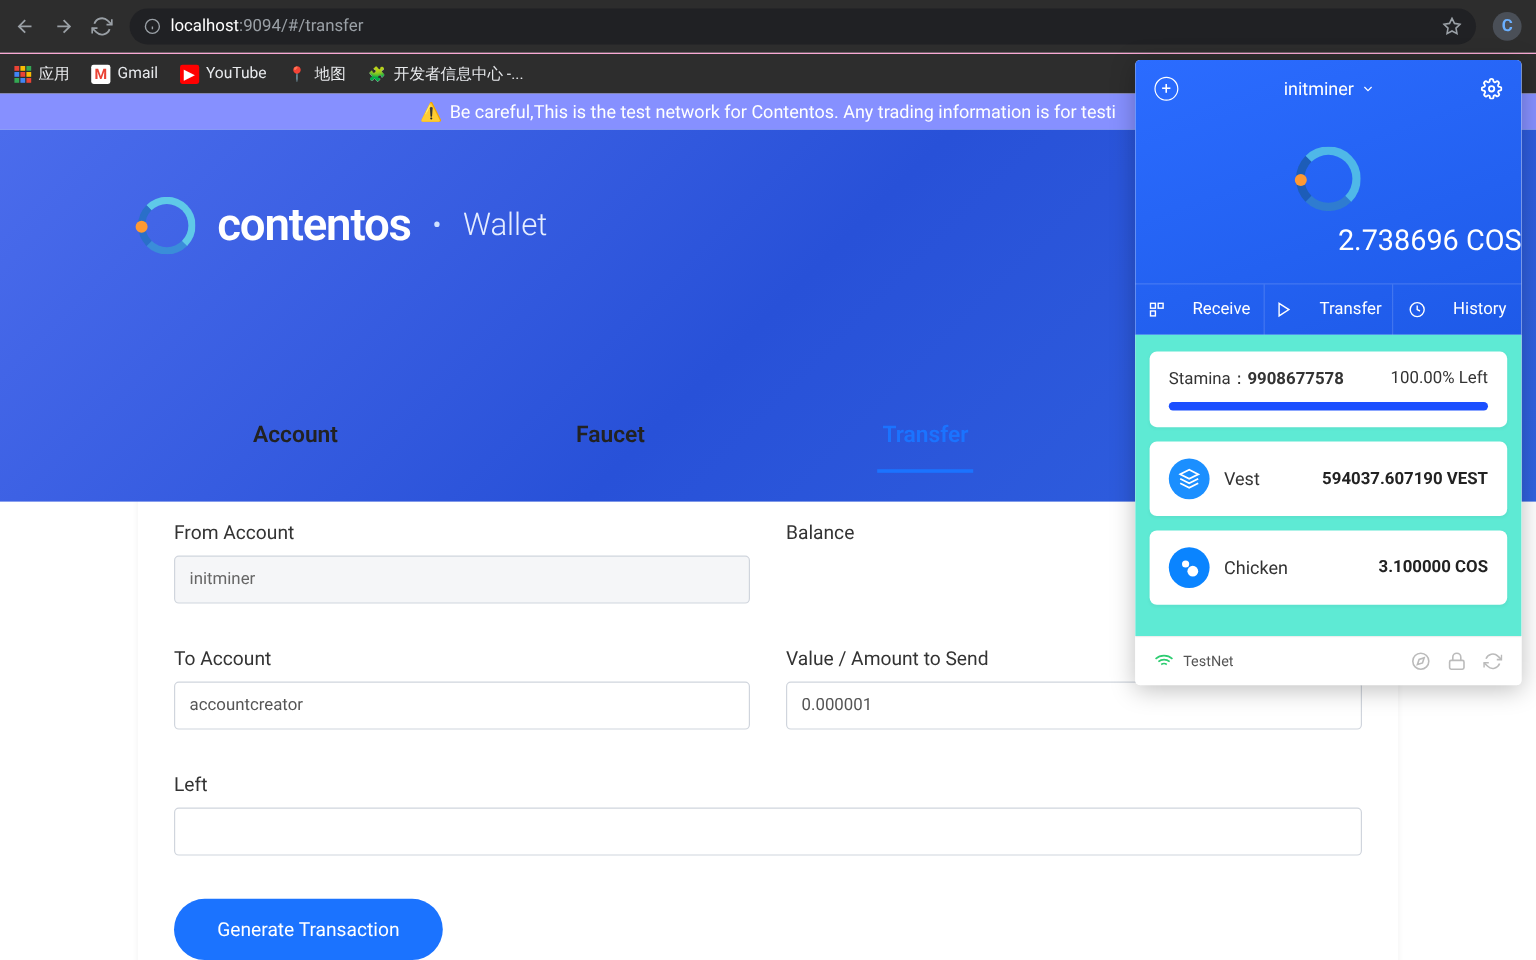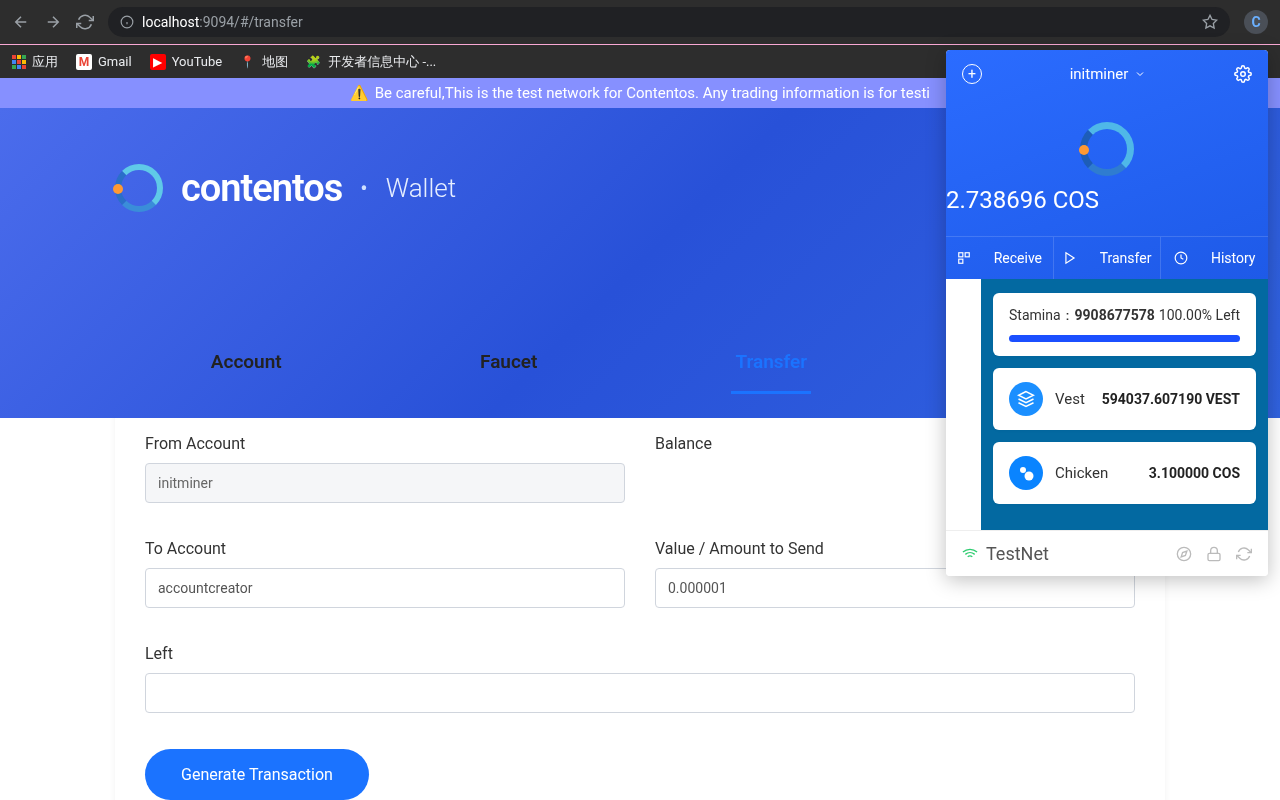--- a/index.html
+++ b/index.html
@@ -55,37 +55,37 @@
 
 .ext-popup { position: absolute; top: 50px; right: 12px; width: 322px; background: #fff; border-radius: 4px; box-shadow: 0 4px 20px rgba(0,0,0,0.25); overflow: hidden; z-index: 100; }
 .ext-header { background: linear-gradient(160deg, #2b6cff 0%, #1e5ae8 100%); color: #fff; }
 .ext-top { display: flex; align-items: center; justify-content: space-between; padding: 14px 16px; }
 .ext-add { width: 20px; height: 20px; border: 1.5px solid #fff; border-radius: 50%; display: flex; align-items: center; justify-content: center; font-size: 14px; cursor: pointer; }
 .ext-account { display: flex; align-items: center; gap: 6px; font-size: 15px; cursor: pointer; }
 .ext-gear { cursor: pointer; }
 .ext-logo-wrap { text-align: center; padding: 24px 0 10px; }
 .ext-logo { width: 54px; height: 54px; margin: 0 auto; border-radius: 50%; border: 7px solid #4fb8e8; border-left-color: #1d5db8; border-bottom-color: #2f7cd0; position: relative; }
 .ext-logo::after { content:''; position:absolute; left:-8px; top:16px; width:10px; height:10px; background:#ff9933; border-radius:50%; }
-.ext-balance { text-align: left; font-size: 24px; font-weight: 400; padding-bottom: 22px; }
+.ext-balance { text-align: right; font-size: 24px; font-weight: 400; padding-bottom: 22px; }
 .ext-actions { display: flex; border-top: 1px solid rgba(255,255,255,0.15); }
 .ext-action { flex: 1; text-align: center; padding: 13px 0; font-size: 14px; cursor: pointer; display: flex; align-items: center; justify-content: center; gap: 23px; border-right: 1px solid rgba(255,255,255,0.15); }
 .ext-action:last-child { border-right: none; }
 
-.ext-body { background: #0369a1; padding: 14px 12px; margin-left: 35px; }
+.ext-body { background: #5eead4; padding: 14px 12px; }
 .ext-card { background: #fff; border-radius: 6px; padding: 14px 16px; margin-bottom: 12px; box-shadow: 0 1px 3px rgba(0,0,0,0.04); }
 .stamina-row { display: flex; justify-content: space-between; font-size: 14px; color: #333; margin-bottom: 10px; }
 .stamina-row b { font-weight: 700; }
 .stamina-bar { height: 7px; background: #1b4fff; border-radius: 4px; width: 100%; }
 .asset-row { display: flex; align-items: center; gap: 12px; }
 .asset-icon { width: 34px; height: 34px; border-radius: 50%; background: #1b8fff; display: flex; align-items: center; justify-content: center; }
 .asset-icon.chicken { background: #0a84ff; }
 .asset-name { font-size: 15px; color: #333; }
 .asset-val { margin-left: auto; font-size: 14px; font-weight: 700; color: #222; }
 
-.ext-footer { background: #fff; border-top: 1px solid #eee; padding: 12px 16px; display: flex; align-items: center; gap: 8px; font-size: 18px; color: #555; }
+.ext-footer { background: #fff; border-top: 1px solid #eee; padding: 12px 16px; display: flex; align-items: center; gap: 8px; font-size: 12px; color: #555; }
 .wifi-icon { color: #2ecc71; }
 .footer-icons { margin-left: auto; display: flex; gap: 14px; color: #bbb; }
 .footer-icons span { cursor: pointer; }
 
 svg { display: block; }
 </style>
 </head>
 <body>
 
 <div class="browser-chrome">

